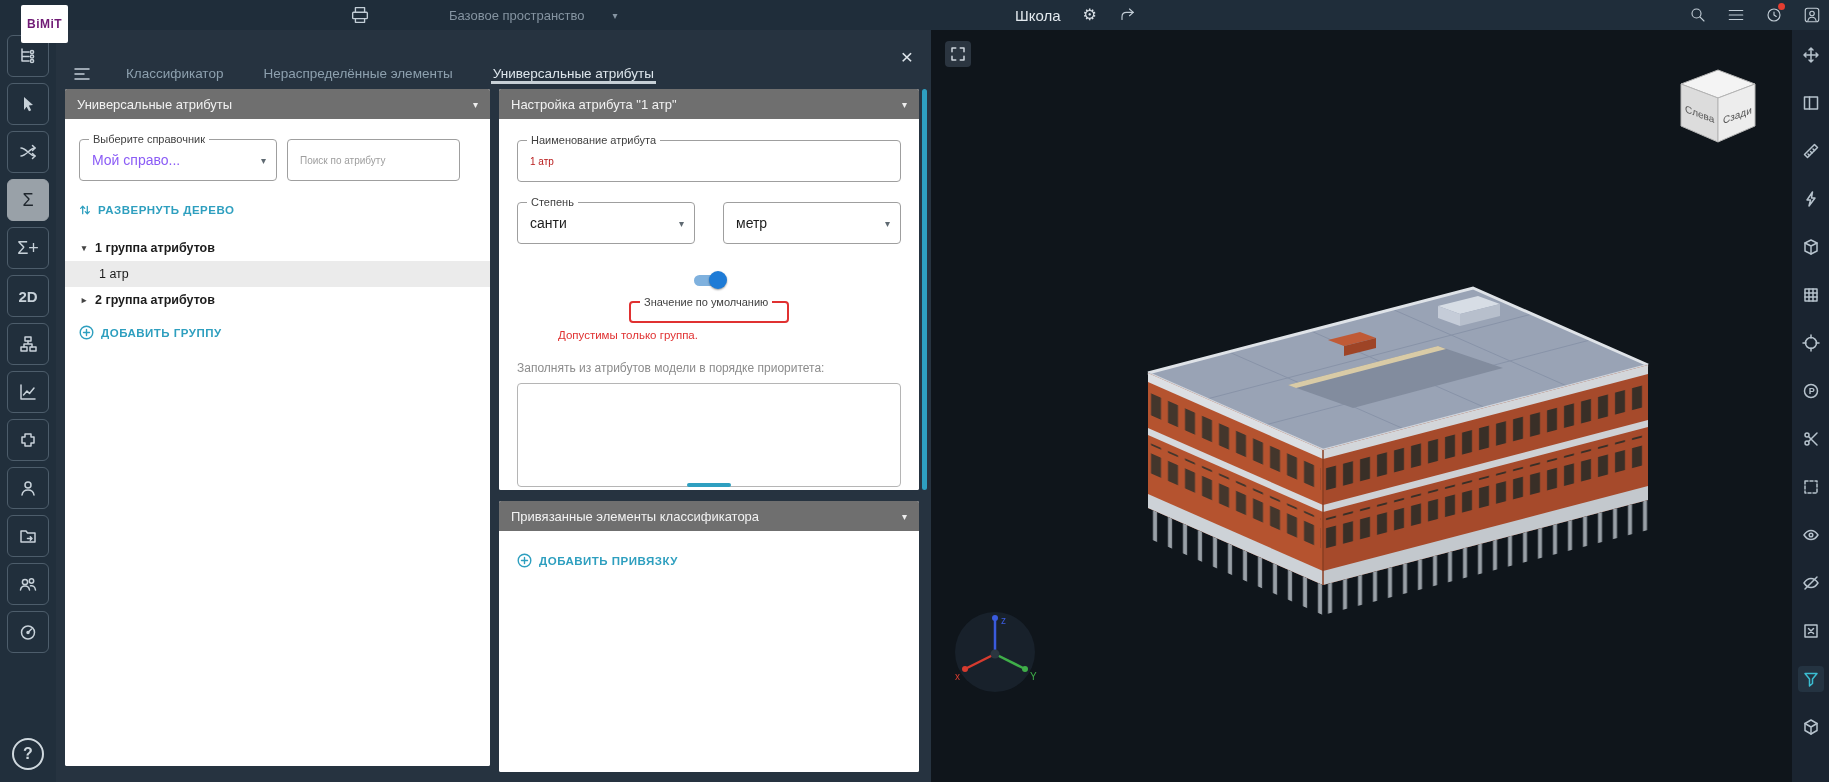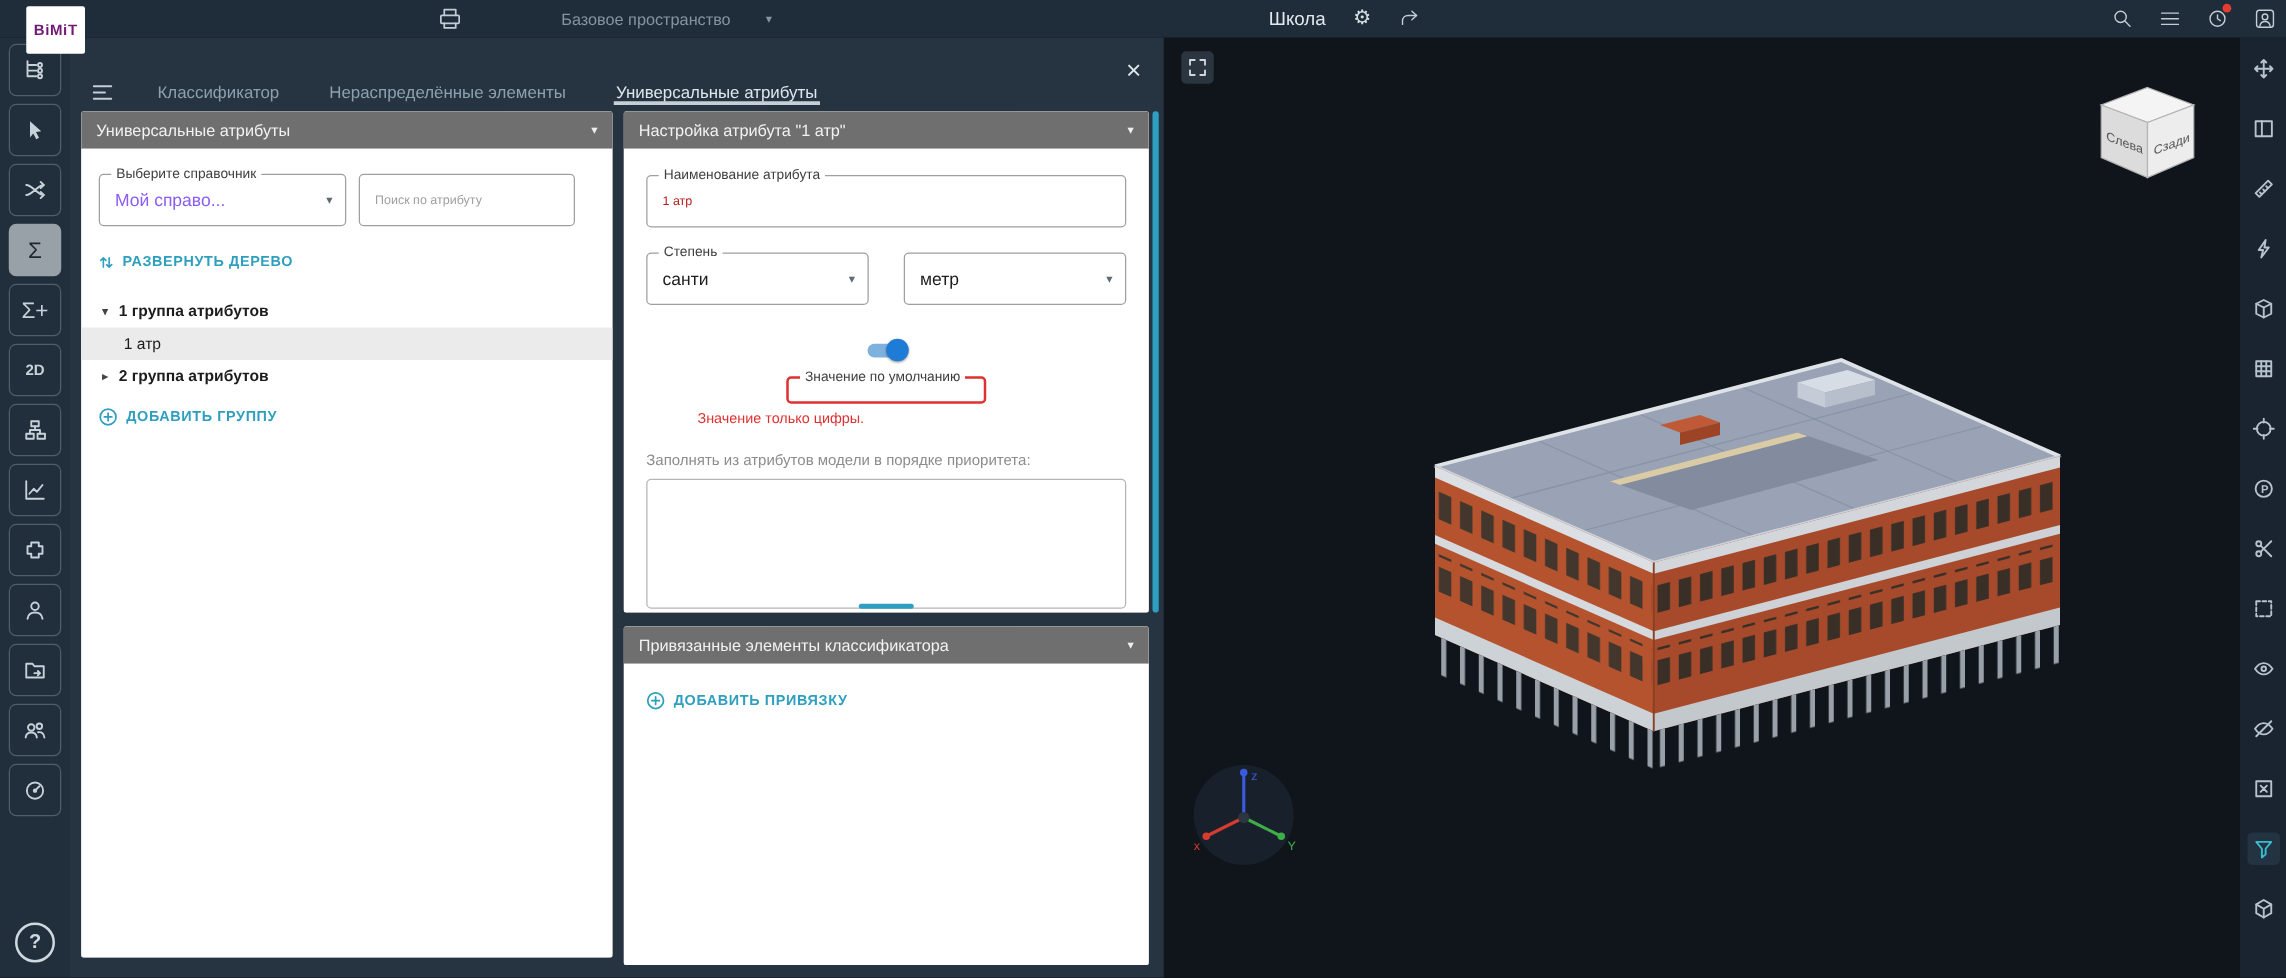--- a/index.html
+++ b/index.html
@@ -24,21 +24,21 @@
 
   svg.ic { stroke:currentColor; fill:none; stroke-width:1.5; stroke-linecap:round; stroke-linejoin:round; }
 
   
   .lefttoolbar { position:absolute; left:0; top:30px; width:56px; height:752px; background:#212f3c;
                  display:flex; flex-direction:column; align-items:center; padding-top:5px; gap:6px; z-index:10; }
   .tbtn { width:42px; height:42px; border:1px solid #4d5d6b; border-radius:6px; flex:none;
           display:flex; align-items:center; justify-content:center; color:#c7d1d9; }
   .tbtn.active { background:#99a1a8; border-color:#99a1a8; color:#1f262d; }
   .tglyph { font-size:18px; }
-  .tglyph.small { font-size:12px; font-weight:bold; }
+  .tglyph.small { font-size:15px; font-weight:bold; }
   .helpbtn { margin-top:auto; margin-bottom:12px; width:32px; height:32px; flex:none;
              border:2px solid #cfd8de; border-radius:50%; color:#cfd8de; font-size:16px; font-weight:bold;
              display:flex; align-items:center; justify-content:center; }
 
   
   .panelwrap { position:absolute; left:56px; top:30px; width:875px; height:752px; background:#263340; }
   .tabbar { position:absolute; top:0; left:0; width:100%; height:54px; display:flex; align-items:flex-end; }
   .hamb { width:26px; margin:0 26px 0 16px; display:flex; align-items:center; color:#c3ced7; }
   .tab { display:flex; align-items:center; margin-right:36px; font-size:13.5px; color:#8da0ae;
          border-bottom:3px solid transparent; padding:0 2px; white-space:nowrap; }
@@ -332,21 +332,21 @@
         <div style="display:flex; align-items:center; gap:11px; margin-top:26px;flex-direction:column;">
           <span class="switch">
             <span class="track"></span>
             <span class="knob"></span>
           </span>
           <div class="ofield err" style="flex:1">
             <span class="lbl">Значение по умолчанию</span>
             <input value="" style="">
           </div>
         </div>
-        <div class="errtext">Значение только цифры.</div>
+        <div class="errtext">Допустимы только группа.</div>
 
         <div class="filllbl">Заполнять из атрибутов модели в порядке приоритета:</div>
         <div class="bigbox"></div>
       </div>
       <div class="hthumb"></div>
     </div>
   </div>
 
   <div class="card" id="bindcard">
     <div class="card-header">

